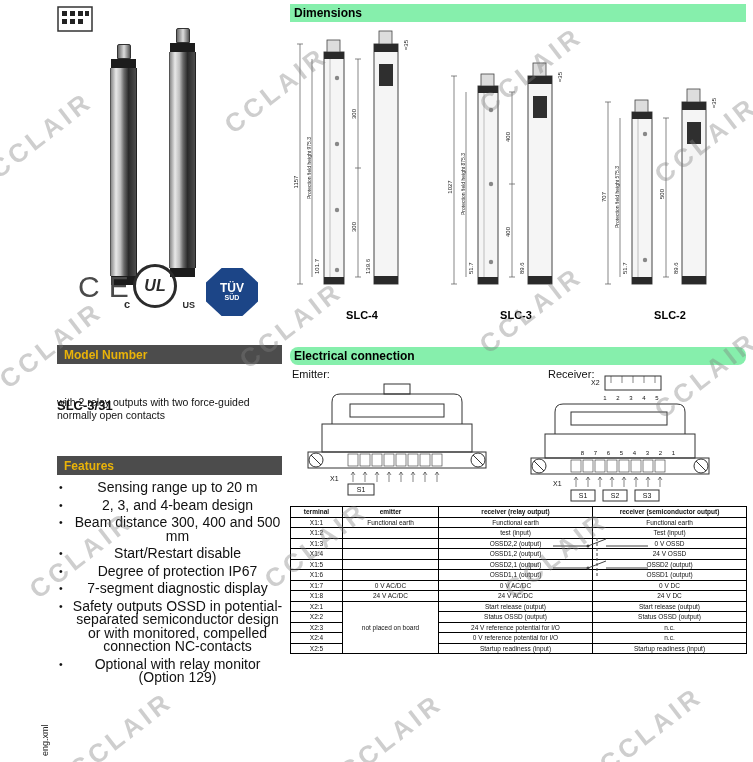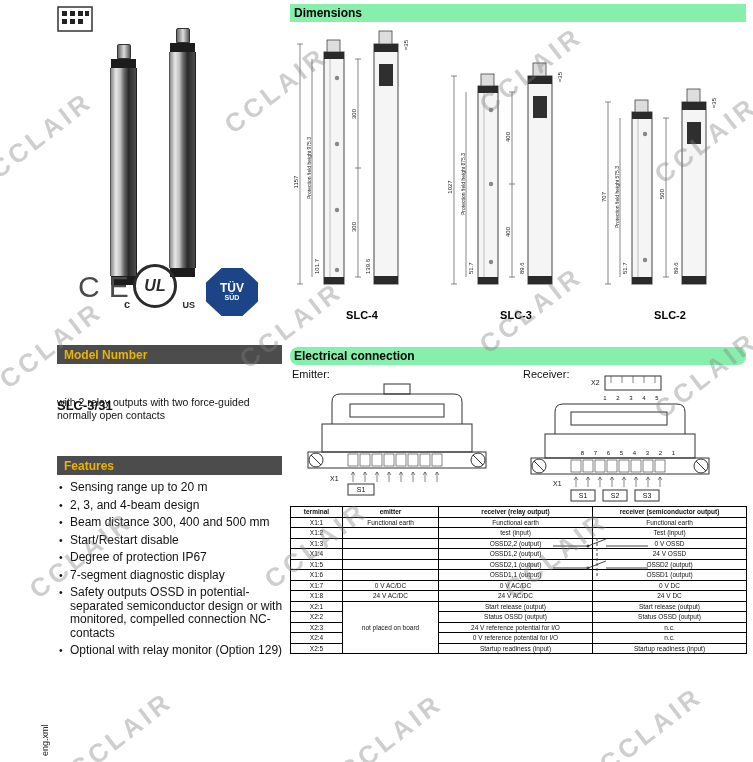--- a/index.html
+++ b/index.html
@@ -35,21 +35,21 @@
   .tuv .t2{font-size:7px;font-weight:bold;line-height:8px;}
   
   .hdr-dark{position:absolute;left:57px;width:225px;height:19px;background:#4c4c4c;color:#eab308;
     font-size:12px;font-weight:bold;padding:3px 0 0 7px;box-sizing:border-box;z-index:3;}
   .hdr-light{position:absolute;left:290px;width:456px;height:18px;background:#86efac;color:#000;
     font-size:12px;font-weight:bold;padding:2px 0 0 4px;box-sizing:border-box;z-index:3;}
   .model{position:absolute;left:57px;top:374px;font-size:13px;font-weight:bold;z-index:2;margin-top:24px;}
   .model-desc{position:absolute;left:57px;top:396px;width:218px;font-size:10.5px;line-height:13px;z-index:2;}
   
   .features{position:absolute;left:57px;top:481px;width:228px;margin:0;padding:0;list-style:none;z-index:2;}
-  .features li{position:relative;padding-left:13px;font-size:12px;line-height:13.5px;margin-bottom:4px;}
+  .features li{position:relative;padding-left:13px;font-size:14px;line-height:13.5px;margin-bottom:4px;text-align:center;}
   .features li::before{content:"•";position:absolute;left:2px;top:0;font-size:10.5px;}
   
   .dwg{position:absolute;top:22px;width:148px;height:302px;z-index:2;}
   .s-body{fill:#f5f5f5;stroke:#444;stroke-width:1;}
   .s-cap{fill:#2a2a2a;}
   .s-gland{fill:#ddd;stroke:#444;stroke-width:.8;}
   .s-disp{fill:#2f2f2f;}
   .s-beam{fill:#888;}
   .s-dim{stroke:#555;stroke-width:.7;}
   .s-thin{stroke:#999;stroke-width:.6;}
@@ -241,21 +241,21 @@
       <line x1="65" y1="255" x2="71" y2="255" class="s-dim"></line>
     <text class="dimtxt" text-anchor="middle" transform="rotate(-90 66 172)" x="66" y="172">500</text>
     <text class="dimtxt" transform="rotate(-90 118 86)" x="118" y="86">≈35</text>
     <text class="dimtxt" transform="rotate(-90 29 252)" x="29" y="252">51.7</text>
     <text class="dimtxt" transform="rotate(-90 80 252)" x="80" y="252">89.6</text>
     <text class="dwg-name" text-anchor="middle" x="72" y="297">SLC-2</text>
   </svg>
 
   <div class="hdr-light" style="top:347px;border-radius:8px;">Electrical connection</div>
   <div class="io-label" style="left:292px;top:368px;">Emitter:</div>
-  <div class="io-label" style="left:523px;top:368px;text-align:right;">Receiver:</div>
+  <div class="io-label" style="left:548px;top:368px;text-align:right;">Receiver:</div>
 
   <svg class="iosvg" style="left:292px;top:382px;" width="210" height="116" viewBox="0 0 210 116">
     <rect x="92" y="2" width="26" height="10" class="e-line"></rect>
     <path d="M40,42 V20 Q40,12 48,12 H162 Q170,12 170,20 V42" class="e-line"></path>
     <rect x="58" y="22" width="94" height="13" class="e-line"></rect>
     <rect x="30" y="42" width="150" height="28" class="e-line"></rect>
     <rect x="16" y="70" width="178" height="16" class="e-line"></rect>
     <circle cx="24" cy="78" r="7" class="e-line"></circle>
       <line x1="19" y1="73" x2="29" y2="83" class="e-line"></line>
     <circle cx="186" cy="78" r="7" class="e-line"></circle>

